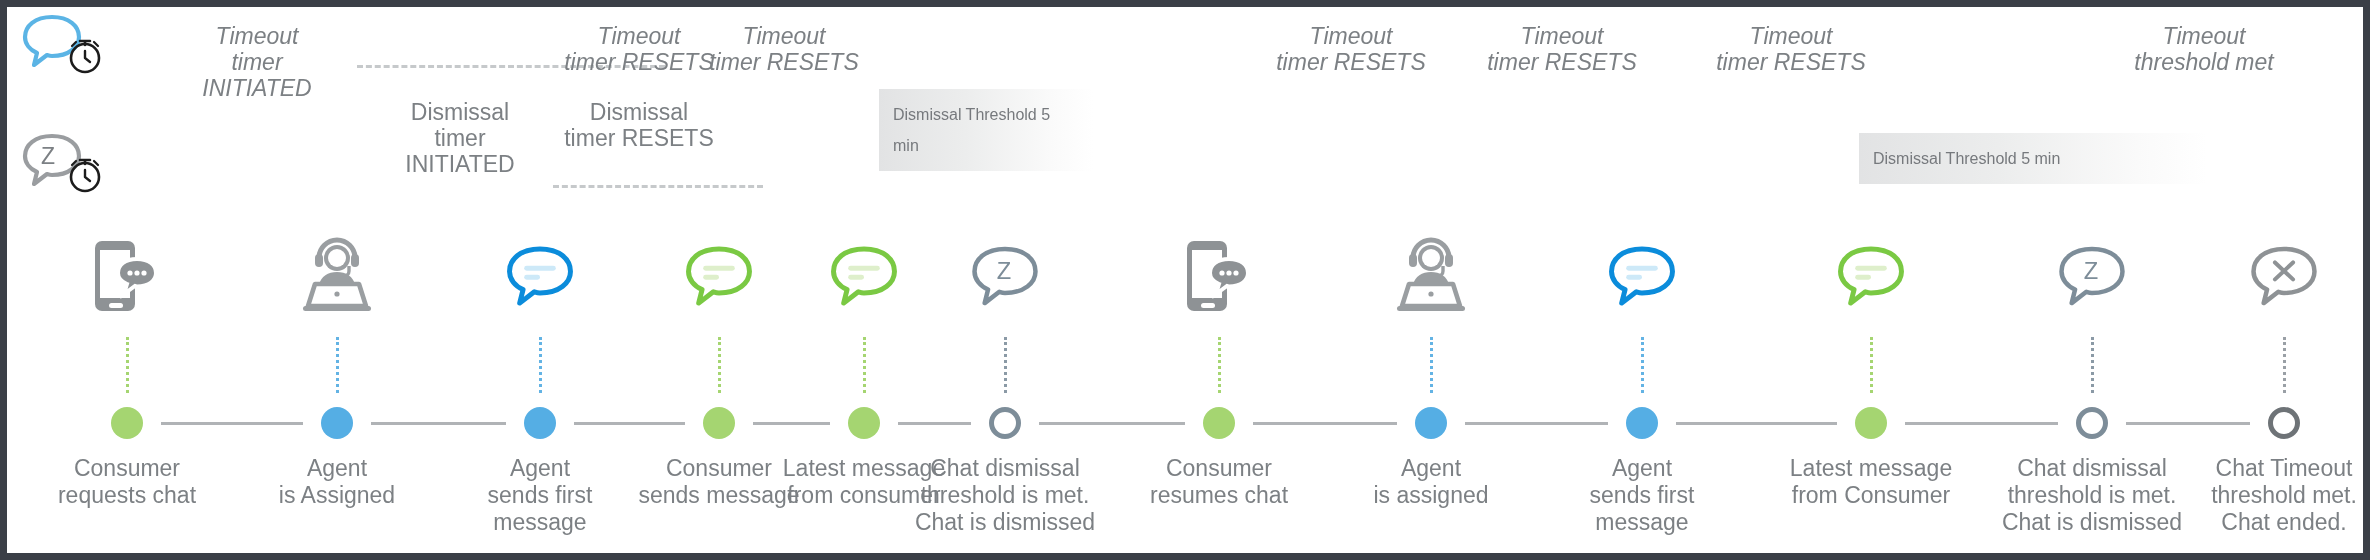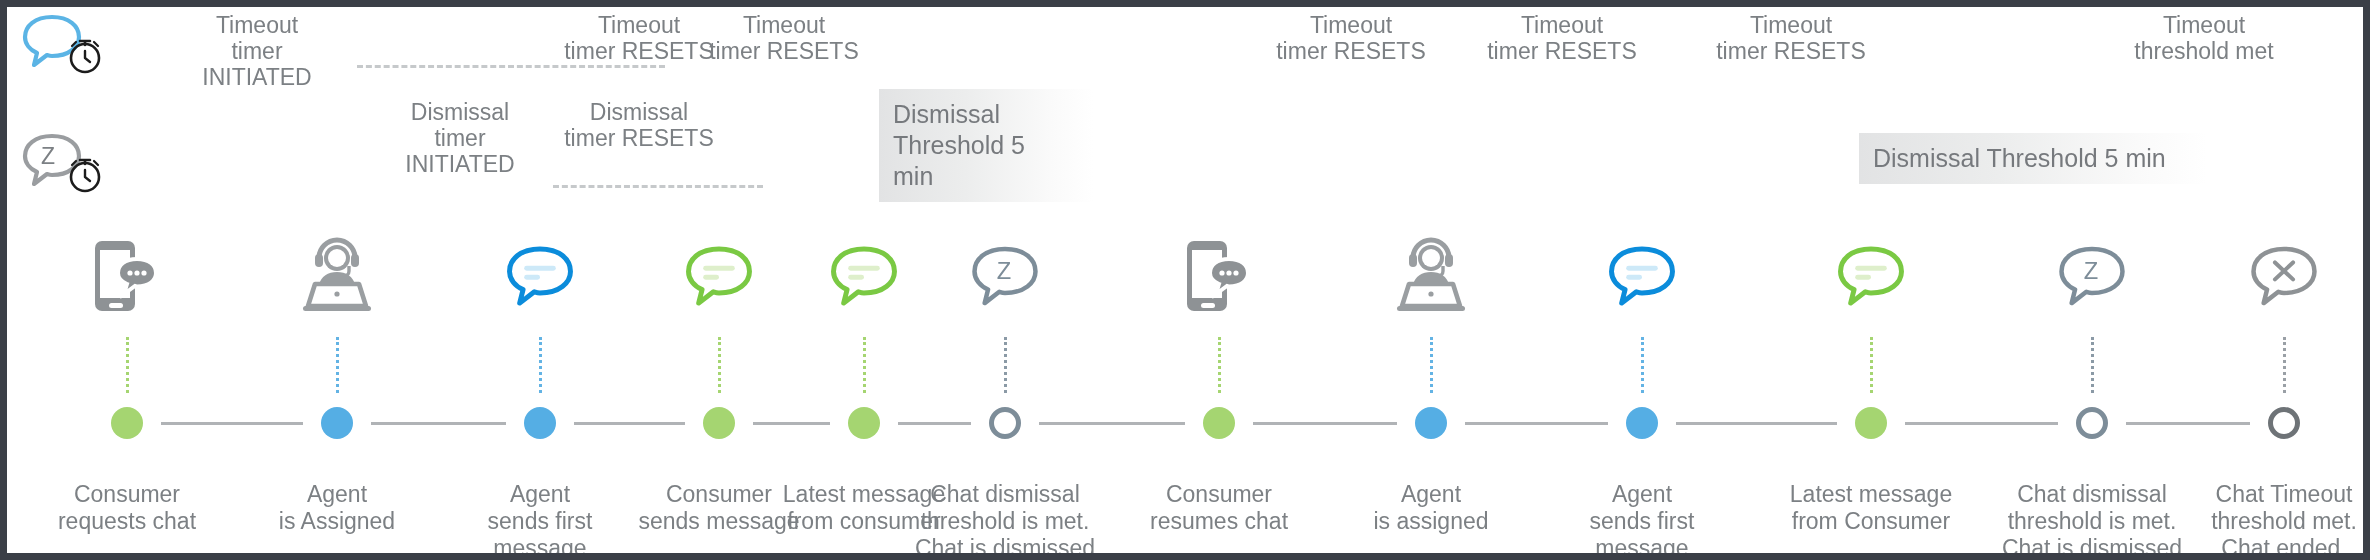--- a/index.html
+++ b/index.html
@@ -35,21 +35,21 @@
   
   .timer-note {
     position: absolute;
     width: 190px; left: -95px;
     text-align: center;
     color: #7c8084;
     font-size: 23px;
     line-height: 26px;
     white-space: pre-line;
   }
-  .timer-note.top { top: 5px; }
+  .timer-note.top { top: 16px; font-style: italic; }
   .timer-note.mid { top: 92px; }
 
   
   .dash-h {
     position: absolute;
     height: 0;
     border-top: 3px dashed #c6c9cb;
   }
 
   
@@ -86,33 +86,33 @@
   .axis-line {
     position: absolute;
     top: 415px;
     height: 0;
     border-top: 3px solid #b0b3b6;
   }
 
   
   .caption {
     position: absolute;
-    top: 474px; left: -20px; width: 200px;
+    top: 448px; left: -20px; width: 200px;
     text-align: center;
     color: #7c8084;
     font-size: 23px;
     line-height: 27px;
     white-space: pre-line;
   }
 
   
   .threshold {
     position: absolute;
     color: #76797d;
-    font-size: 25px;
+    font-size: 16px;
     line-height: 31px;
     padding: 10px 0 10px 14px;
     background: linear-gradient(to right, #e2e3e4 0%, #eceded 40%, #fafafa 80%, #ffffff 100%);
   }
 </style>
 </head>
 <body>
 
 <div id="canvas">
 

